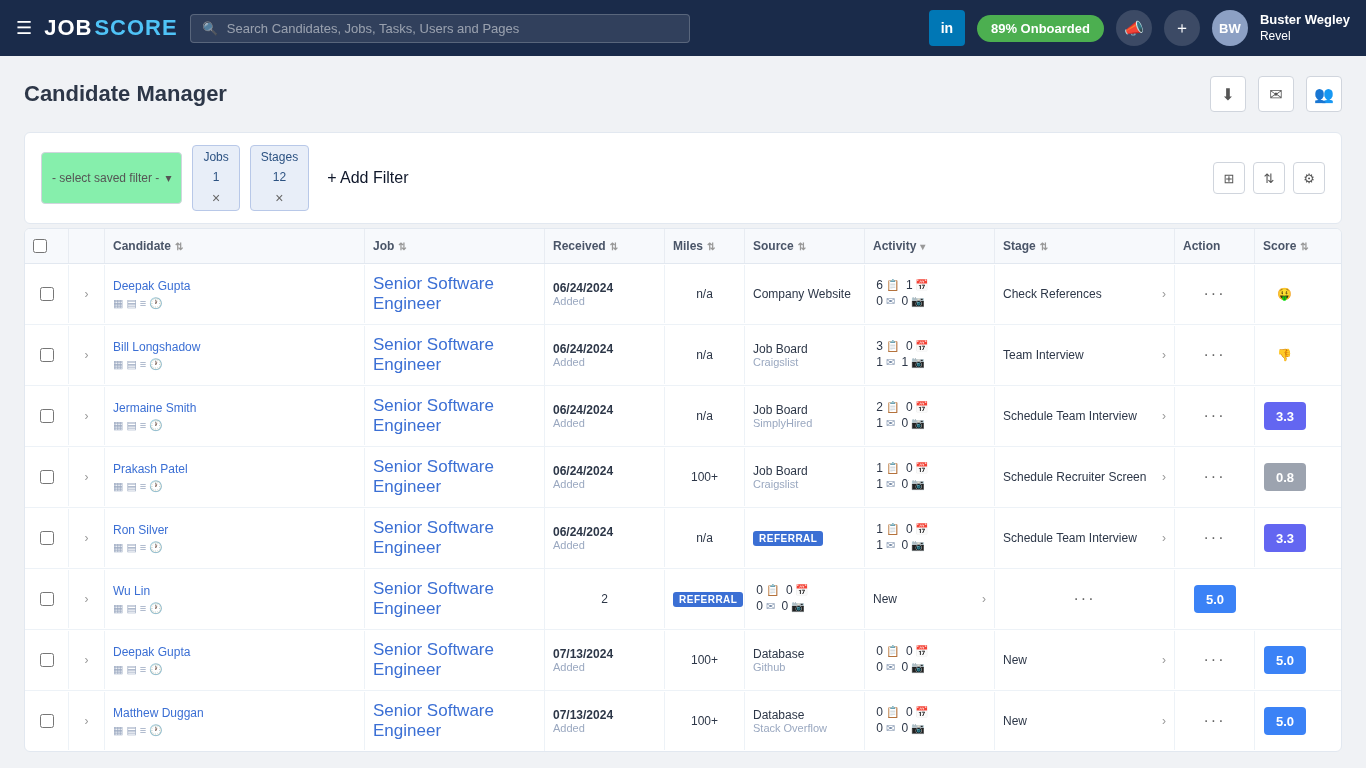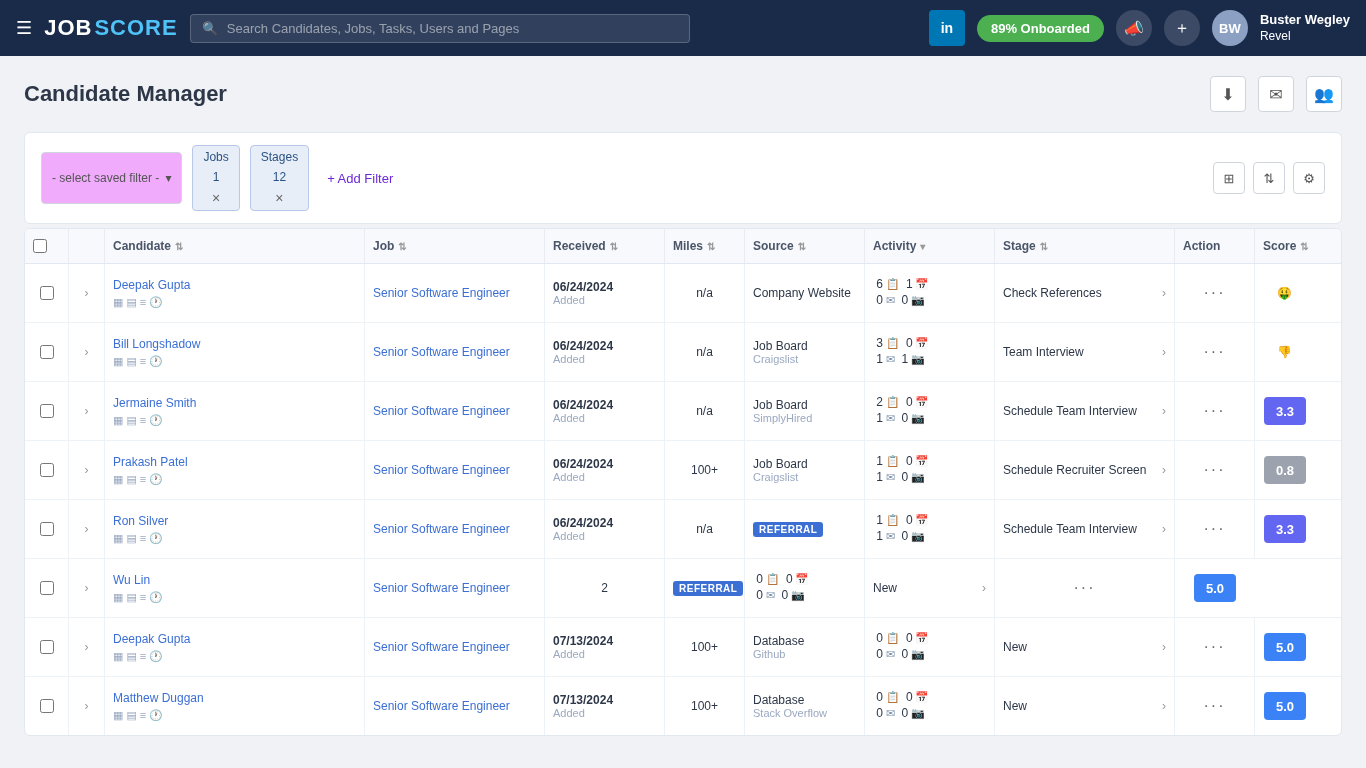--- a/index.html
+++ b/index.html
@@ -102,21 +102,21 @@
       align-items: center;
       gap: 10px;
       margin-bottom: 4px;
     }
     .filter-select {
       border: 1px solid #d0d5dd;
       border-radius: 4px;
       padding: 18px 10px;
       font-size: 12px;
       color: #555;
-      background: #f0abfc;
+      background: #86efac;
       cursor: pointer;
       display: flex;
       align-items: center;
       gap: 6px;
     }
     .filter-chip {
       display: flex;
       align-items: center;
       gap: 6px;
       background: #e8eef8;
@@ -124,21 +124,21 @@
       border-radius: 4px;
       padding: 4px 10px;
       font-size: 12px;
       color: #2c5282;
       font-weight: 500;
       flex-direction: column;
     }
     .filter-chip .remove { cursor: pointer; font-size: 14px; color: #666; }
     .add-filter-btn {
       display: flex; align-items: center; gap: 4px;
-      color: #6d28d9; font-size: 13px; cursor: pointer;
+      color: #0f172a; font-size: 16px; cursor: pointer;
       border: none; background: none; padding: 4px 8px;
     }
     .filter-bar-right { margin-left: auto; display: flex; gap: 8px; }
     .view-btn {
       width: 32px; height: 32px;
       border: 1px solid #d0d5dd;
       border-radius: 4px;
       background: white;
       display: flex; align-items: center; justify-content: center;
       cursor: pointer; color: #555;
@@ -188,21 +188,21 @@
       align-items: flex-start;
       flex-direction: column;
       min-height: 58px;
       justify-content: center;
     }
     .td:last-child { border-right: none; }
     .td-center { align-items: center; flex-direction: row; }
     .candidate-name { color: #3b6fd4; font-weight: 500; font-size: 12px; cursor: pointer; text-align: right; }
     .candidate-icons { display: flex; gap: 3px; margin-top: 4px; }
     .cand-icon { color: #9aa8c0; font-size: 11px; }
-    .job-link { color: #3b6fd4; cursor: pointer; font-size: 12px; }
+    .job-link { color: #3b6fd4; cursor: pointer; font-size: 17px; }
     .date-cell .date { font-size: 12px; color: #2d3748; font-weight: 700; }
     .date-cell .sub { font-size: 11px; color: #9aa8c0; }
     .miles-cell { color: #2d3748; align-items: center; }
     .source-name { font-weight: 500; font-size: 12px; color: #2d3748; }
     .source-sub { font-size: 11px; color: #9aa8c0; }
     .referral-badge {
       background: #3b6fd4;
       color: white;
       border-radius: 3px;
       padding: 2px 6px;

